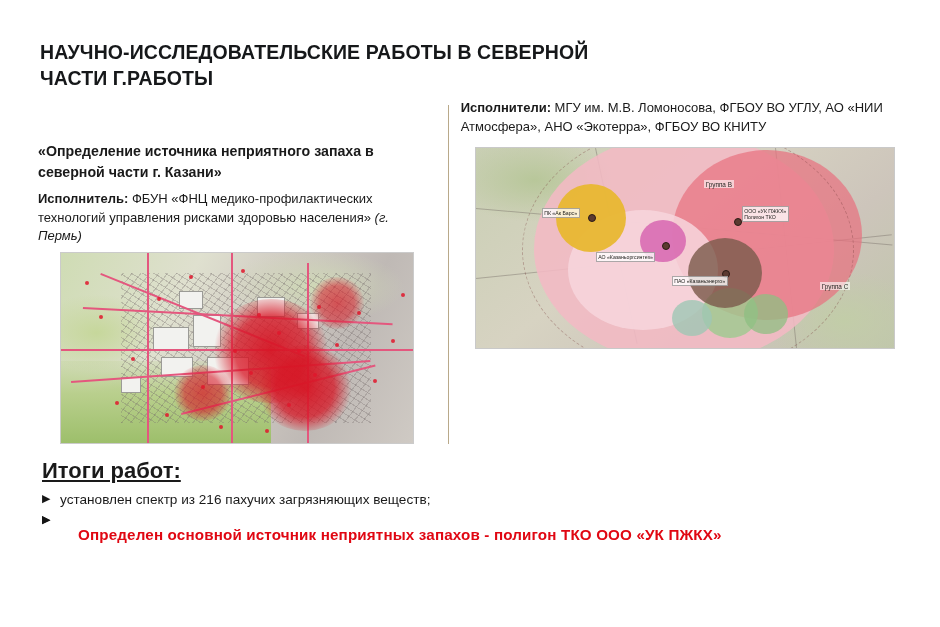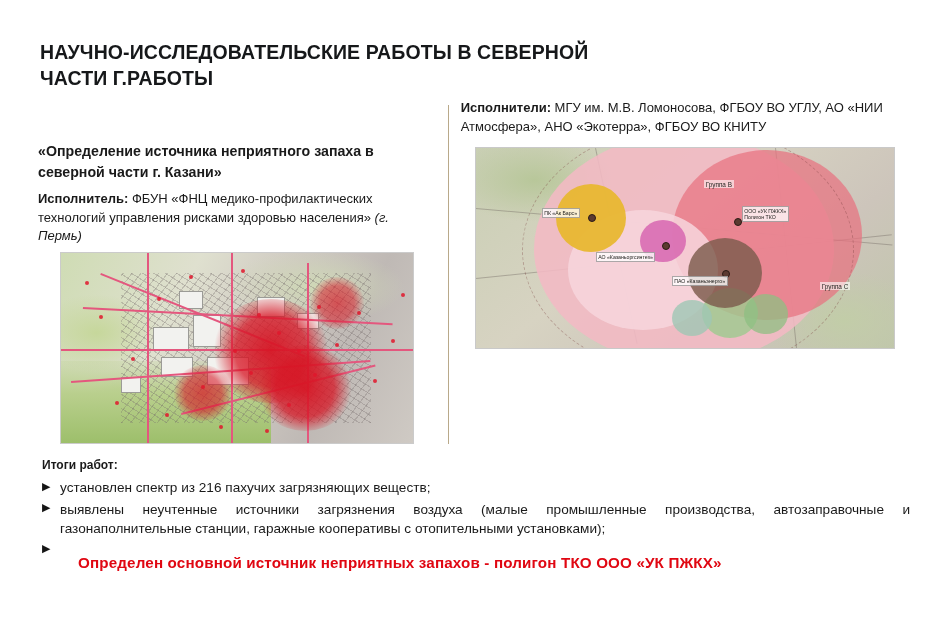--- a/index.html
+++ b/index.html
@@ -245,23 +245,24 @@
     position: absolute;
     background: rgba(120,110,105,0.45);
     height: 1px;
     transform-origin: 0 0;
   }
   
   .results {
     margin: 14px 0 0 4px;
   }
   .results-title {
-    font-size: 12px;
+    font-size: 22px;
     font-weight: bold;
     margin: 0 0 6px 0;
+    text-decoration: underline;
   }
   .bullets {
     margin: 0;
     padding: 0;
     list-style: none;
   }
   .bullets li {
     position: relative;
     font-size: 13.6px;
     line-height: 1.42;
@@ -407,21 +408,20 @@
 
   <div class="results">
     <div class="results-title">Итоги работ:</div>
     <ul class="bullets">
       <li>
         <span class="mark">▶</span>
         <span>установлен спектр из 216 пахучих загрязняющих веществ;</span>
       </li>
       <li>
         <span class="mark">▶</span>
-        <span>выявлены неучтенные источники загрязнения воздуха (малые промышленные производства, автозаправочные и газонаполнительные станции, гаражные кооперативы с отопительными установками);</span>
       </li>
       <li>
         <span class="mark">▶</span>
       </li>
     </ul>
   </div>
 
   <div class="conclusion" style="color: rgb(224, 7, 18);">Определен основной источник неприятных запахов - полигон ТКО ООО «УК ПЖКХ»</div>
 </div>
 

